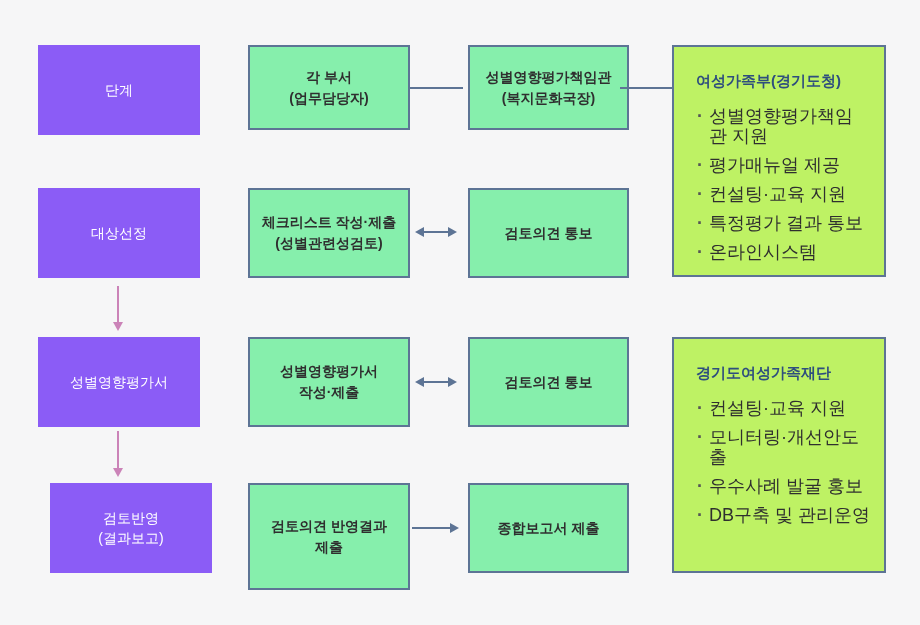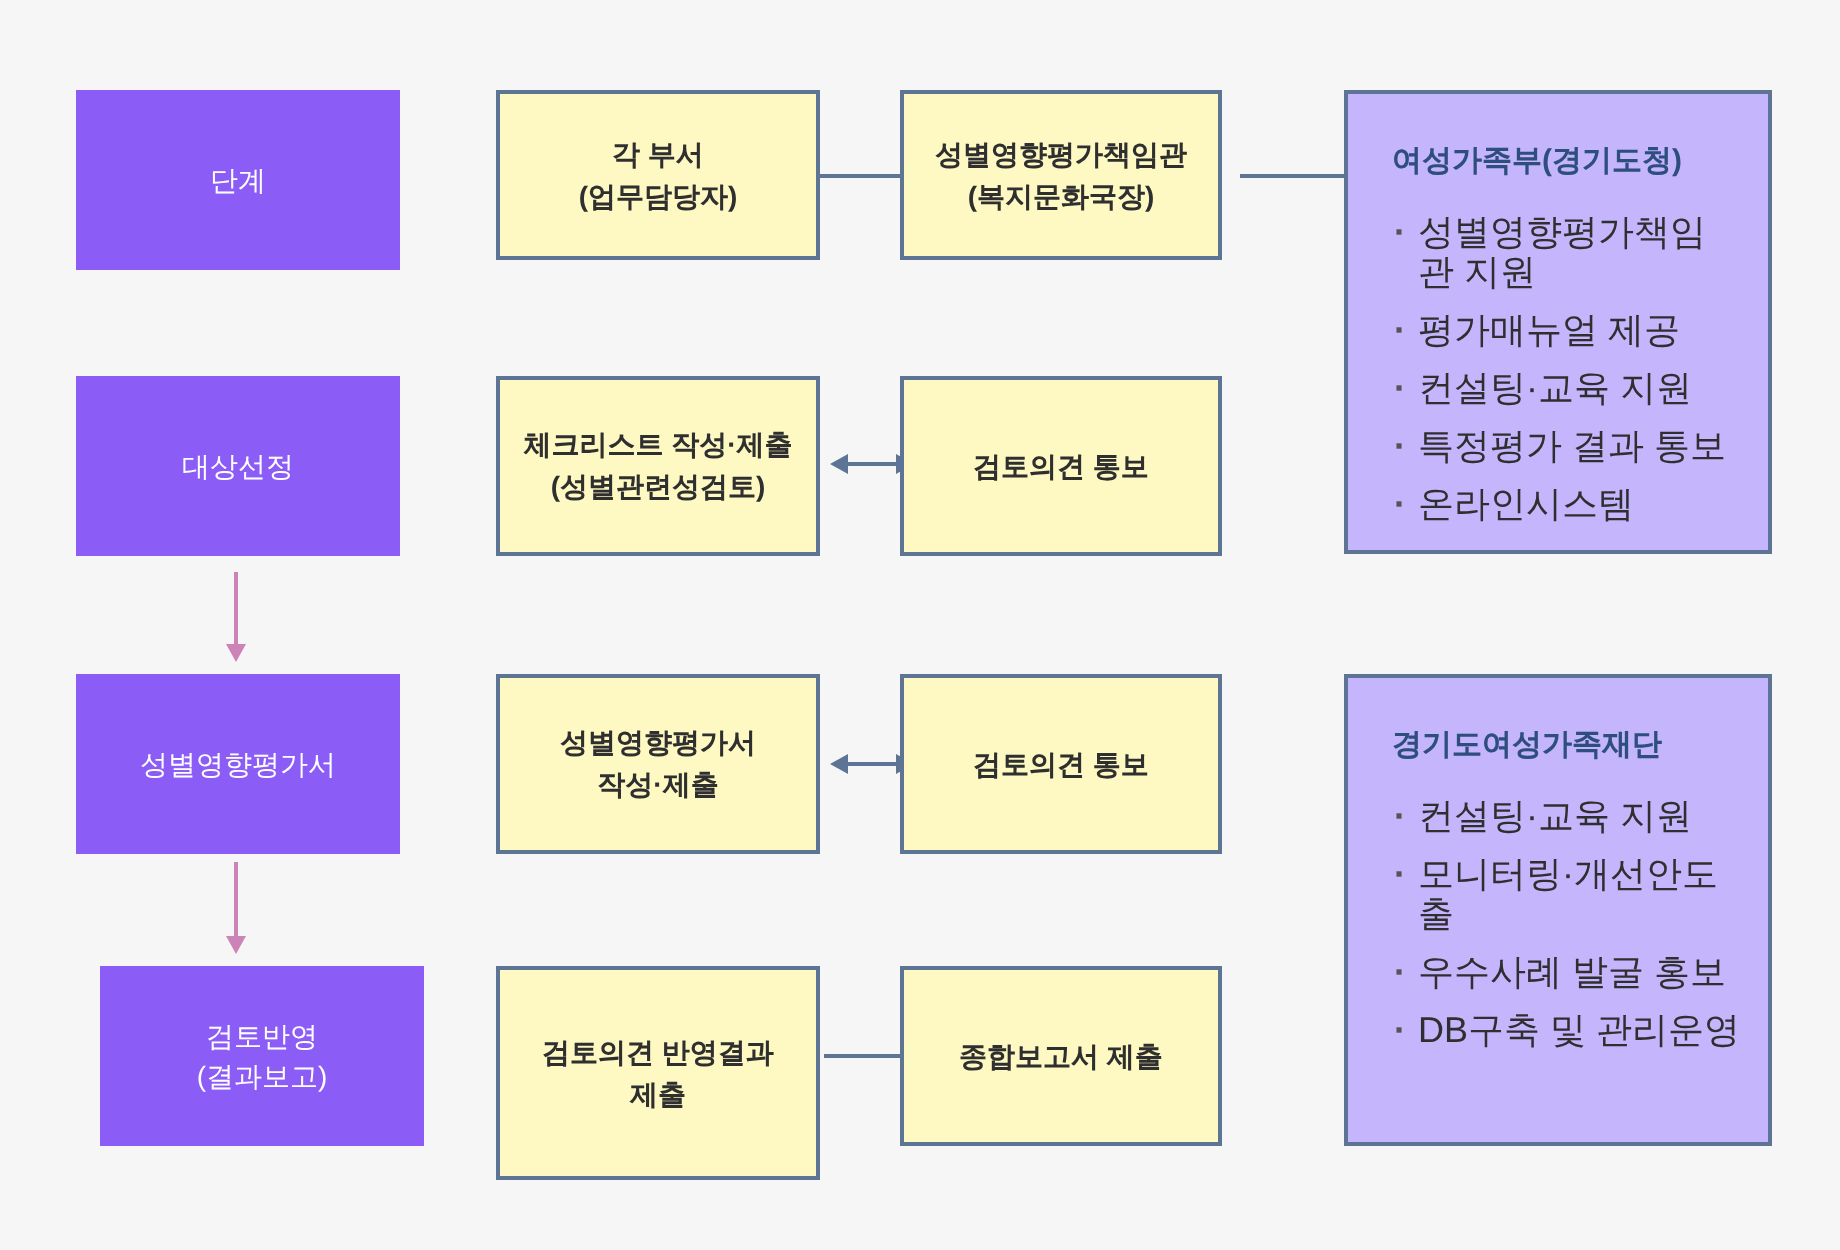--- a/index.html
+++ b/index.html
@@ -11,31 +11,31 @@
   }
   
   .stage-box {
     position:absolute; left:38px; width:162px; height:90px;
     background:#8b5cf6; color:#ffffff; font-size:14px; line-height:20px;
     display:flex; align-items:center; justify-content:center; text-align:center;
     white-space:pre-line;
   }
   
   .proc-box {
-    position:absolute; background:#fef9c3; border:2px solid #5d7495;
+    position:absolute; background:#86efac; border:2px solid #5d7495;
     color:#2f2f2f; font-size:14px; font-weight:bold; line-height:21px;
     display:flex; align-items:center; justify-content:center; text-align:center;
     white-space:pre-line;
   }
   .col2 { left:248px; width:162px; }
-  .col3 { left:450px; width:161px; }
+  .col3 { left:468px; width:161px; }
   
   .support-box {
     position:absolute; left:672px; width:214px;
-    background:#c4b5fd; border:2px solid #5d7495;
+    background:#bef264; border:2px solid #5d7495;
     padding:24px 14px 0 22px;
   }
   .support-title { color:#2e4e7e; font-size:15px; font-weight:bold; line-height:20px; }
   .support-list { list-style:none; margin-top:15px; }
   .support-list li {
     position:relative; padding-left:13px; margin-bottom:9px;
     color:#2f2f2f; font-size:18px; line-height:20px;
   }
   .support-list li::before {
     content:"·"; position:absolute; left:1px; top:0;

